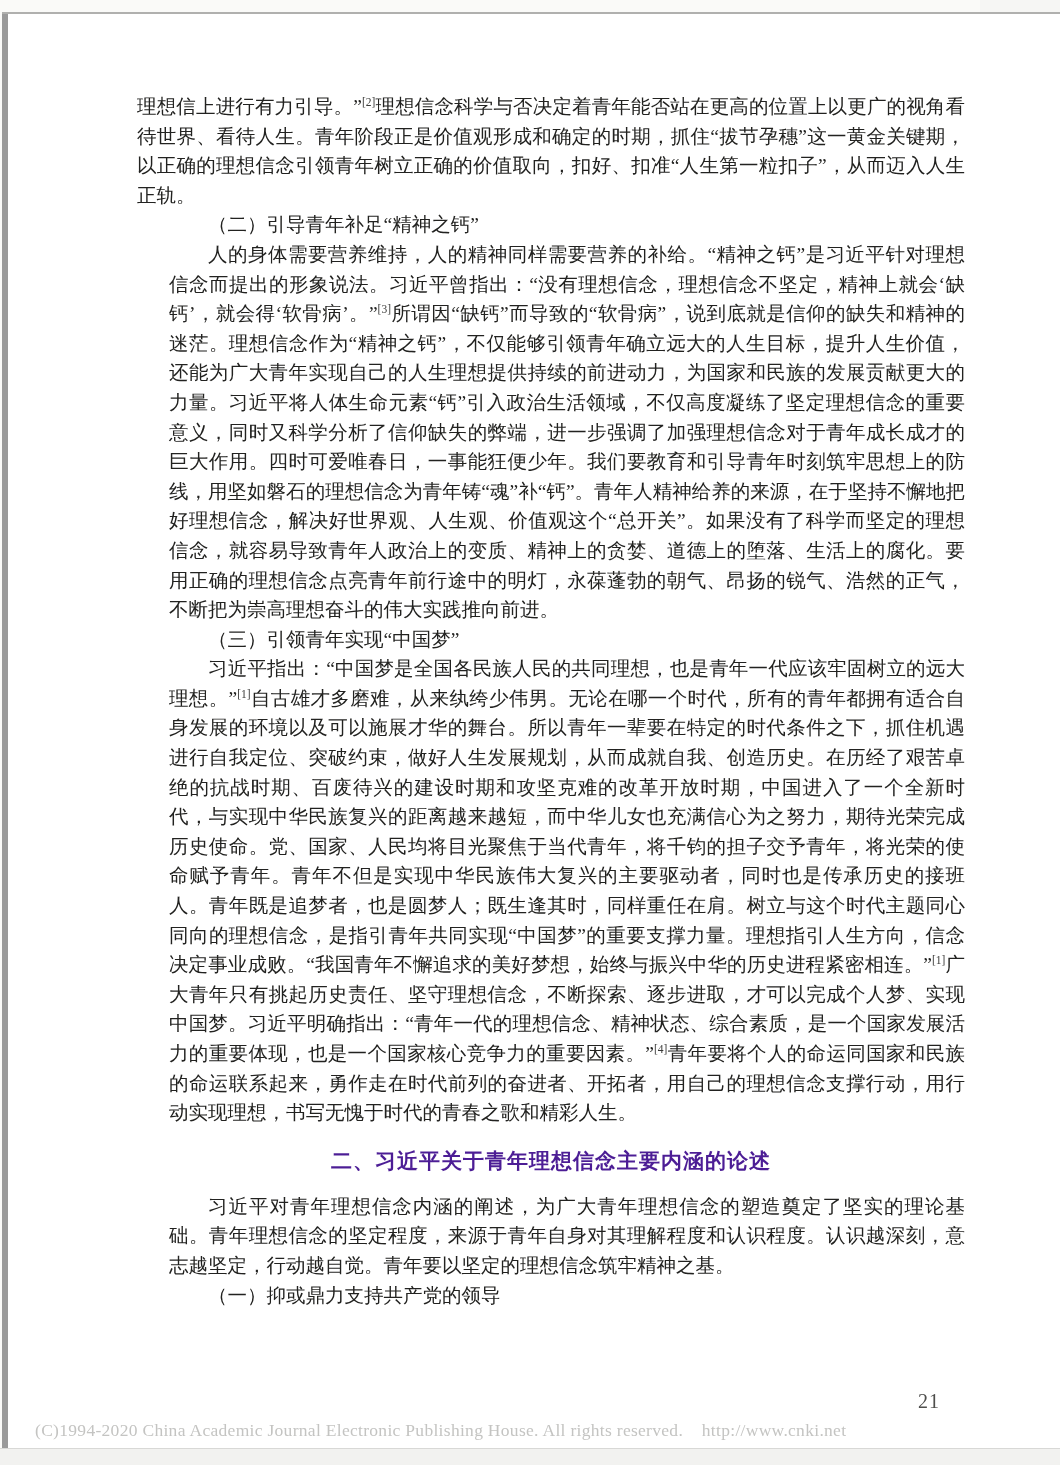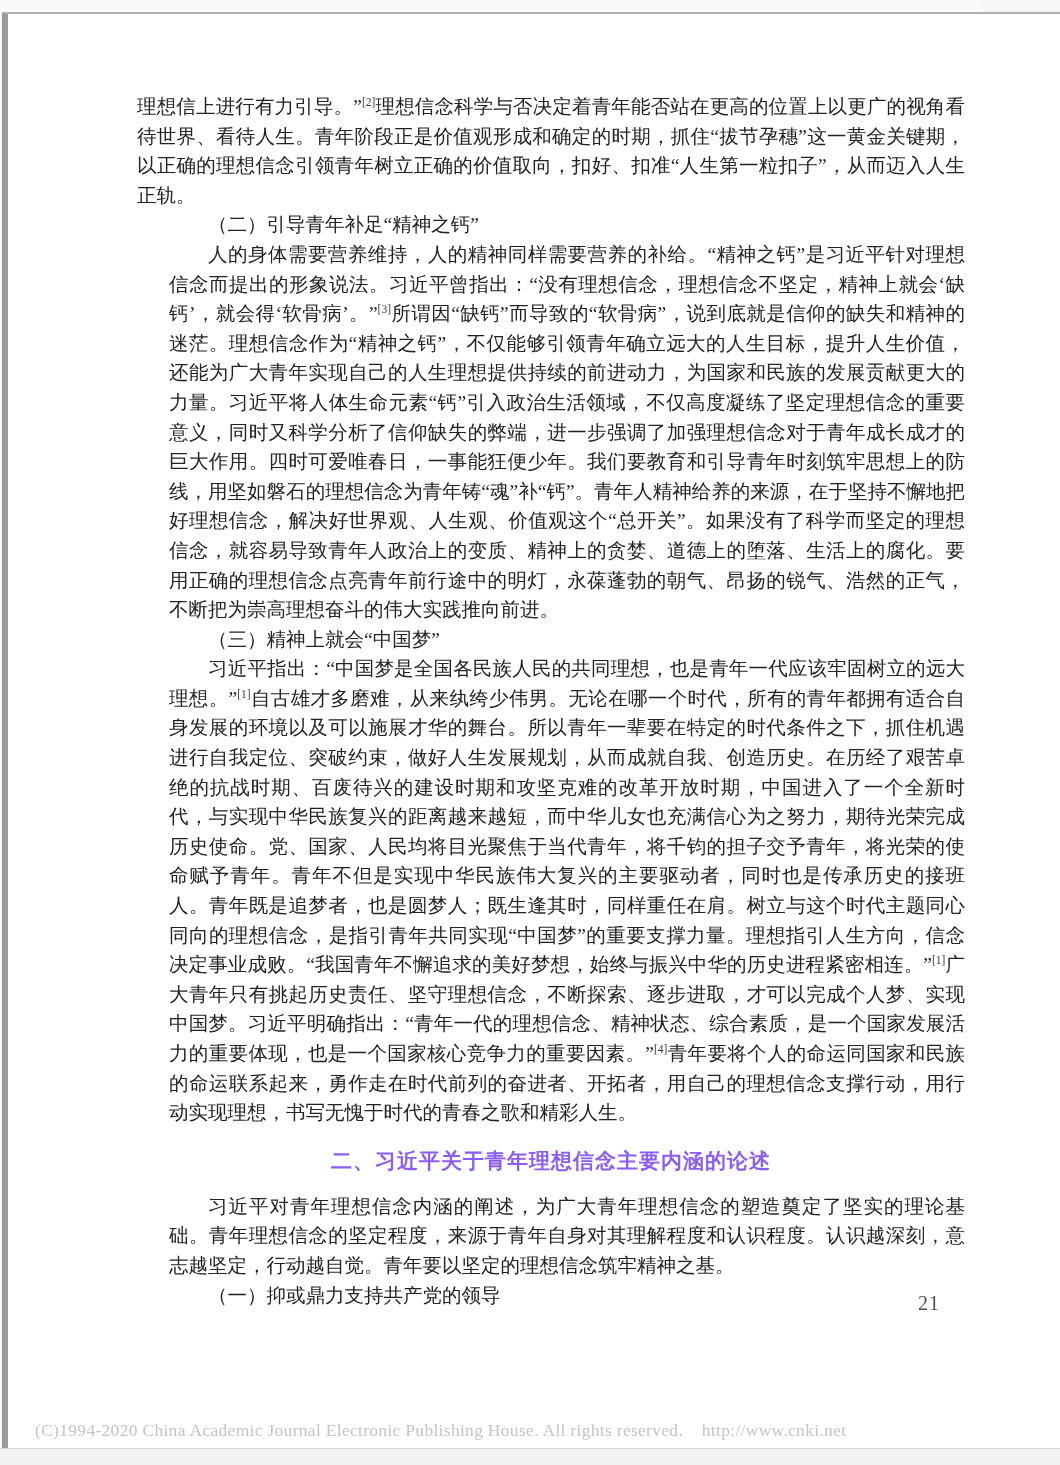--- a/index.html
+++ b/index.html
@@ -62,33 +62,33 @@
     margin-left: 32px;
   }
   .content h2.heading {
     font-family: "Liberation Sans", "DejaVu Sans", sans-serif;
     font-weight: bold;
     font-size: 21px;
     line-height: 30px;
     text-align: center;
     text-indent: 0;
     margin: 18px 0 16px 0;
-    color: #8b5cf6;
+    color: #4c1d95;
     letter-spacing: 1px;
   }
   .content sup {
     font-size: 11.5px;
     line-height: 0;
     vertical-align: 7px;
     color: #3a3a38;
   }
   .page-number {
     position: absolute;
     left: 916px;
-    top: 1278px;
+    top: 1376px;
     font-size: 20px;
     color: #4e4e4c;
     letter-spacing: 1px;
   }
   .copyright-footer {
     position: absolute;
     left: 33px;
     top: 1406px;
     width: 1000px;
     font-size: 17.5px;
@@ -100,21 +100,21 @@
 </head>
 <body>
 
 <div class="viewport">
   <div class="page">
     <div class="scan-edge"></div>
     <div class="content">
         <p class=""><span>理想信上进行有力引导。”</span><sup>[2]</sup><span>理想信念科学与否决定着青年能否站在更高的位置上以更广的视角看待世界、看待人生。青年阶段正是价值观形成和确定的时期，抓住“拔节孕穗”这一黄金关键期，以正确的理想信念引领青年树立正确的价值取向，扣好、扣准“人生第一粒扣子”，从而迈入人生正轨。</span></p>
         <p class=" indent"><span>（二）引导青年补足“精神之钙”</span></p>
         <p class=" indent"><span>人的身体需要营养维持，人的精神同样需要营养的补给。“精神之钙”是习近平针对理想信念而提出的形象说法。习近平曾指出：“没有理想信念，理想信念不坚定，精神上就会‘缺钙’，就会得‘软骨病’。”</span><sup>[3]</sup><span>所谓因“缺钙”而导致的“软骨病”，说到底就是信仰的缺失和精神的迷茫。理想信念作为“精神之钙”，不仅能够引领青年确立远大的人生目标，提升人生价值，还能为广大青年实现自己的人生理想提供持续的前进动力，为国家和民族的发展贡献更大的力量。习近平将人体生命元素“钙”引入政治生活领域，不仅高度凝练了坚定理想信念的重要意义，同时又科学分析了信仰缺失的弊端，进一步强调了加强理想信念对于青年成长成才的巨大作用。四时可爱唯春日，一事能狂便少年。我们要教育和引导青年时刻筑牢思想上的防线，用坚如磐石的理想信念为青年铸“魂”补“钙”。青年人精神给养的来源，在于坚持不懈地把好理想信念，解决好世界观、人生观、价值观这个“总开关”。如果没有了科学而坚定的理想信念，就容易导致青年人政治上的变质、精神上的贪婪、道德上的堕落、生活上的腐化。要用正确的理想信念点亮青年前行途中的明灯，永葆蓬勃的朝气、昂扬的锐气、浩然的正气，不断把为崇高理想奋斗的伟大实践推向前进。</span></p>
-        <p class=" indent"><span>（三）精神上就会“中国梦”</span></p>
+        <p class=" indent"><span>（三）引领青年实现“中国梦”</span></p>
         <p class=" indent"><span>习近平指出：“中国梦是全国各民族人民的共同理想，也是青年一代应该牢固树立的远大理想。”</span><sup>[1]</sup><span>自古雄才多磨难，从来纨绔少伟男。无论在哪一个时代，所有的青年都拥有适合自身发展的环境以及可以施展才华的舞台。所以青年一辈要在特定的时代条件之下，抓住机遇进行自我定位、突破约束，做好人生发展规划，从而成就自我、创造历史。在历经了艰苦卓绝的抗战时期、百废待兴的建设时期和攻坚克难的改革开放时期，中国进入了一个全新时代，与实现中华民族复兴的距离越来越短，而中华儿女也充满信心为之努力，期待光荣完成历史使命。党、国家、人民均将目光聚焦于当代青年，将千钧的担子交予青年，将光荣的使命赋予青年。青年不但是实现中华民族伟大复兴的主要驱动者，同时也是传承历史的接班人。青年既是追梦者，也是圆梦人；既生逢其时，同样重任在肩。树立与这个时代主题同心同向的理想信念，是指引青年共同实现“中国梦”的重要支撑力量。理想指引人生方向，信念决定事业成败。“我国青年不懈追求的美好梦想，始终与振兴中华的历史进程紧密相连。”</span><sup>[1]</sup><span>广大青年只有挑起历史责任、坚守理想信念，不断探索、逐步进取，才可以完成个人梦、实现中国梦。习近平明确指出：“青年一代的理想信念、精神状态、综合素质，是一个国家发展活力的重要体现，也是一个国家核心竞争力的重要因素。”</span><sup>[4]</sup><span>青年要将个人的命运同国家和民族的命运联系起来，勇作走在时代前列的奋进者、开拓者，用自己的理想信念支撑行动，用行动实现理想，书写无愧于时代的青春之歌和精彩人生。</span></p>
         <h2 class="heading"><span>二、习近平关于青年理想信念主要内涵的论述</span></h2>
         <p class=" indent"><span>习近平对青年理想信念内涵的阐述，为广大青年理想信念的塑造奠定了坚实的理论基础。青年理想信念的坚定程度，来源于青年自身对其理解程度和认识程度。认识越深刻，意志越坚定，行动越自觉。青年要以坚定的理想信念筑牢精神之基。</span></p>
         <p class=" indent"><span>（一）抑或鼎力支持共产党的领导</span></p>
       </div>
     <div class="page-number">21</div>
     <div class="copyright-footer">(C)1994-2020 China Academic Journal Electronic Publishing House. All rights reserved.    http://www.cnki.net</div>
   </div>
   <div class="bottom-strip"></div>
 </div>

